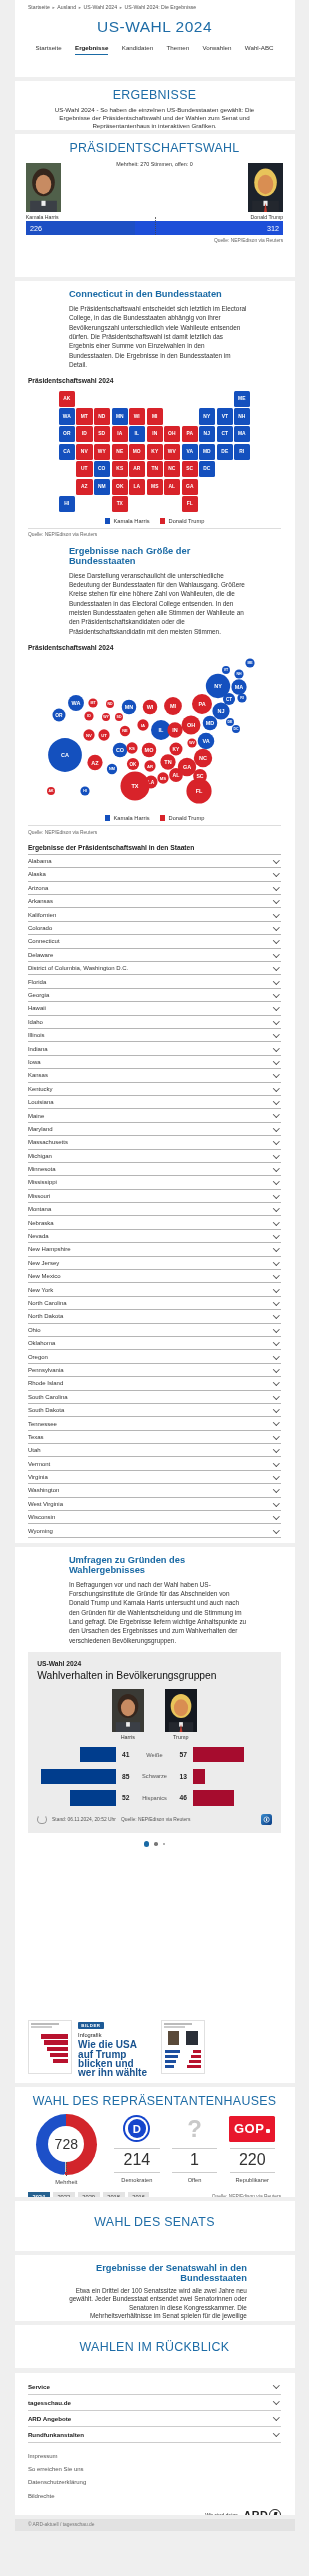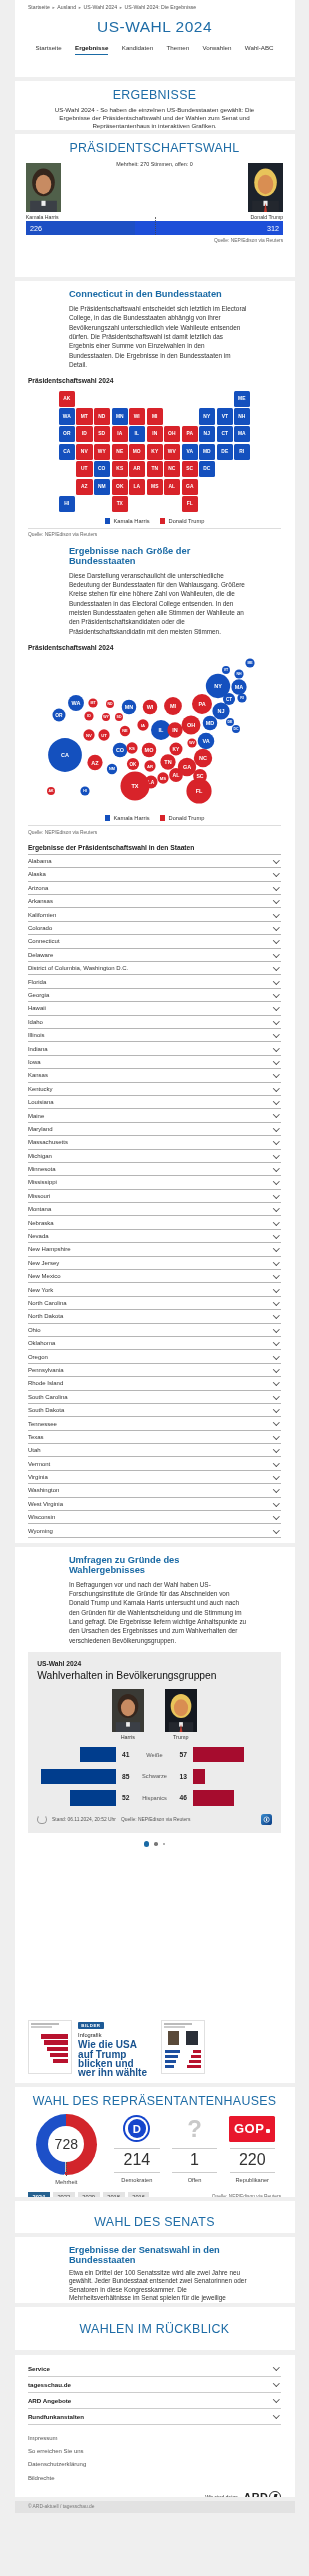--- a/index.html
+++ b/index.html
@@ -106,22 +106,22 @@
   .qmark{font-size:24px;font-weight:bold;color:#c9c9c9;}
   .goplogo{width:46px;height:26px;background:#e8172c;border-radius:1.5px;display:flex;align-items:center;justify-content:center;color:#fff;font-weight:bold;font-size:13px;letter-spacing:0.5px;}
   .goplogo .eleph{width:4.6px;height:3.6px;background:#fff;border-radius:1px;margin-left:1.5px;margin-top:5.2px;}
   .hs-num{font-size:16px;color:#333;border-top:0.5px solid #ccc;border-bottom:0.5px solid #ccc;padding:2.6px 0;margin:4.1px 6.2px 0;}
   .hs-label{font-size:5.7px;color:#444;margin-top:4.1px;}
   .haus-bottom{display:flex;align-items:center;margin-top:7.2px;}
   .year-chip{font-size:5.7px;padding:2.1px 4.6px;margin-right:3.1px;background:#e4e4e4;color:#333;cursor:pointer;}
   .year-chip.active{background:#26618f;color:#fff;font-weight:bold;}
   .haus-src{margin-left:auto;}
   
-  #card-senat{height:32px;padding-top:13.4px;}
-  #card-senatswahl{height:66px;padding:7.2px 13.4px;}
+  #card-senat{height:50px;padding-top:13.4px;}
+  #card-senatswahl{height:66px;padding:7.2px 13.4px;text-align:right;}
   #card-rueckblick{height:43px;padding-top:14.4px;}
   
   #card-footer{height:142px;padding:6.2px 13.4px;}
   .f-acc{display:flex;justify-content:space-between;align-items:center;height:15px;border-bottom:0.5px solid #ccc;font-size:6.2px;font-weight:bold;color:#222;cursor:pointer;}
   .f-links{margin-top:6.2px;}
   .f-link{height:13.4px;font-size:6px;color:#555;display:flex;align-items:center;cursor:pointer;}
   .ard-row{display:flex;justify-content:flex-end;align-items:center;margin-top:6.2px;gap:4.1px;}
   .ard-claim{font-size:5.2px;color:#333;}
   .ard-word{font-size:10.8px;font-weight:bold;color:#222;letter-spacing:0.5px;display:flex;align-items:center;}
   .ard-one{width:9.8px;height:9.8px;border:1.3px solid #222;border-radius:50%;margin-left:1px;display:flex;align-items:center;justify-content:center;}
@@ -678,21 +678,21 @@
         </div>
         <div class="state-row">
           <span>Wyoming</span>
           <span class="chev"></span>
         </div>
       </div>
   </div>
 
   <div class="card" id="card-umfragen">
     <div class="inset">
-      <h3 class="h-sub">Umfragen zu Gründe des Wahlergebnisses</h3>
+      <h3 class="h-sub">Umfragen zu Gründen des Wahlergebnisses</h3>
       <p class="body-text">In Befragungen vor und nach der Wahl haben US-Forschungsinstitute die Gründe für das Abschneiden von Donald Trump und Kamala Harris untersucht und auch nach den Gründen für die Wahlentscheidung und die Stimmung im Land gefragt. Die Ergebnisse liefern wichtige Anhaltspunkte zu den Ursachen des Ergebnisses und zum Wahlverhalten der verschiedenen Bevölkerungsgruppen.</p>
     </div>
 
     <div class="gray-card">
       <div class="gc-kicker">US-Wahl 2024</div>
       <div class="gc-title">Wahlverhalten in Bevölkerungsgruppen</div>
       <div class="gc-photos">
         <div class="gc-photo" id="gc-photo-harris"><svg width="100%" height="100%" viewBox="0 0 68 96" preserveAspectRatio="none">
               <rect width="68" height="96" fill="#3a3a35"></rect>
               <ellipse cx="34" cy="38" rx="22" ry="27" fill="#35261d"></ellipse>

